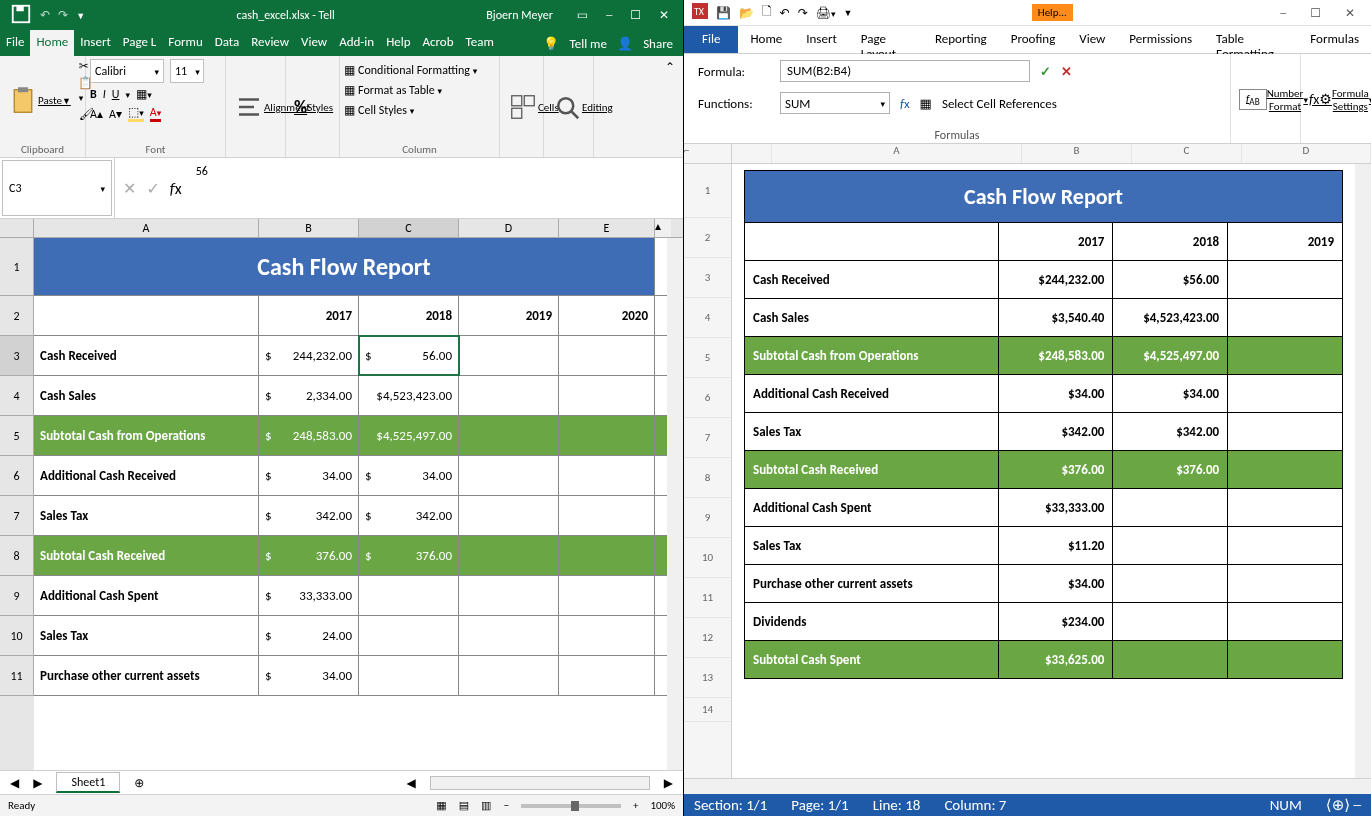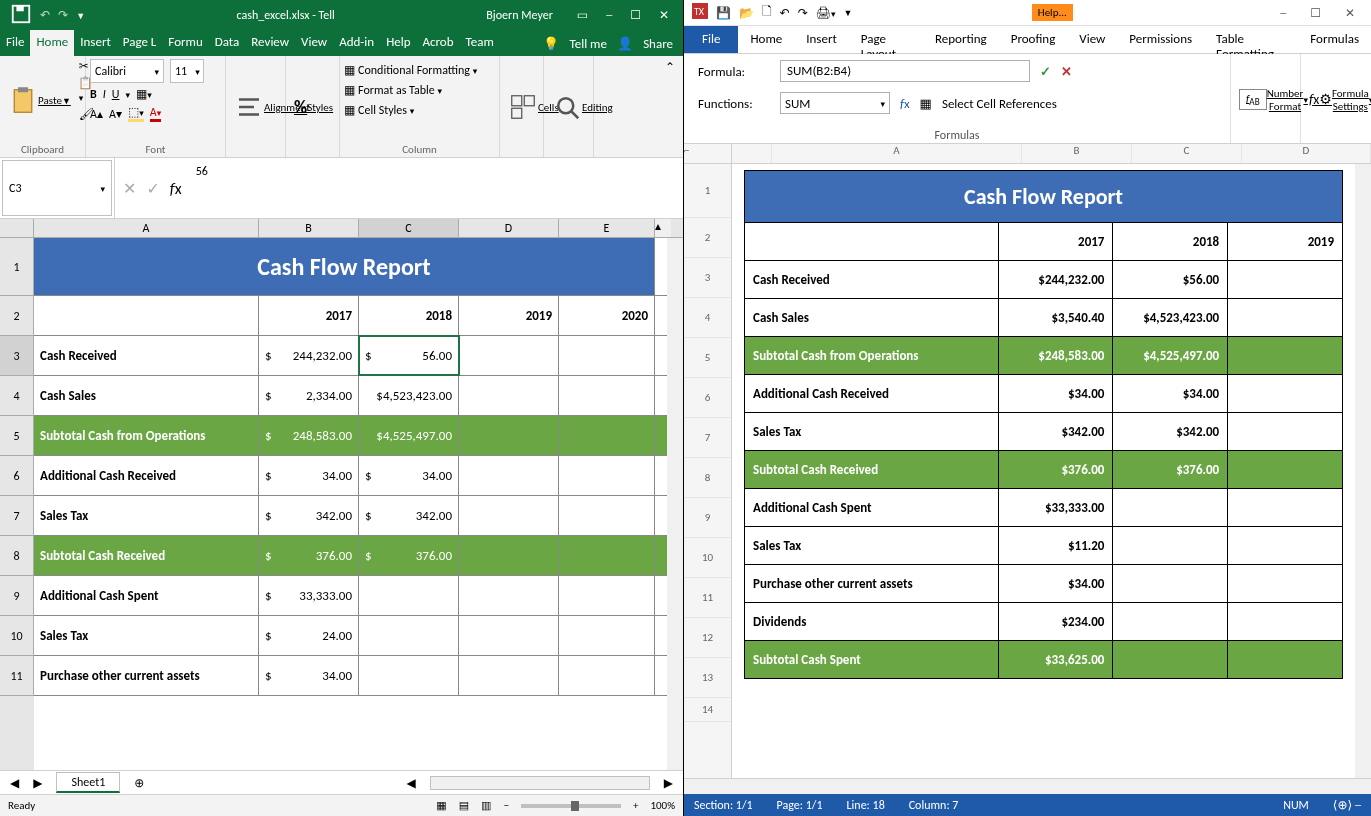--- a/index.html
+++ b/index.html
@@ -109,21 +109,21 @@
 .tx-table .hdr td { background:#3f6db5; color:#fff; text-align:center; font-size: 22px; font-weight:bold; height: 52px; }
 .tx-table .yr td { font-weight: bold; text-align: right; }
 .tx-table .yr td:first-child { text-align:left; }
 .tx-table .num { text-align: right; }
 .tx-table .bold td:first-child { font-weight: bold; }
 .tx-table .grn td { background:#6aa644; color:#fff; font-weight: bold; }
 .tx-table .grn .num { text-align: right; }
 .tx-table .c1 { width: 42%; } .tx-table .c2,.tx-table .c3,.tx-table .c4 { width: 19%; }
 
 .tx-hscroll { height: 16px; background:#f0f0f0; border-top:1px solid #d0d0d0; }
-.tx-status { height: 22px; background:#1e5aa8; color:#fff; display:flex; align-items:center; font-size:12px; padding: 0 10px; gap: 24px; }
+.tx-status { height: 22px; background:#1e5aa8; color:#fff; display:flex; align-items:center; font-size:15px; padding: 0 10px; gap: 24px; }
 .tx-status .spacer { flex:1; }
 
 .tri { font-size: 9px; }
 </style>
 </head>
 <body>
 
 <div class="app excel">
   <div class="excel-title">
     <div class="qat">

